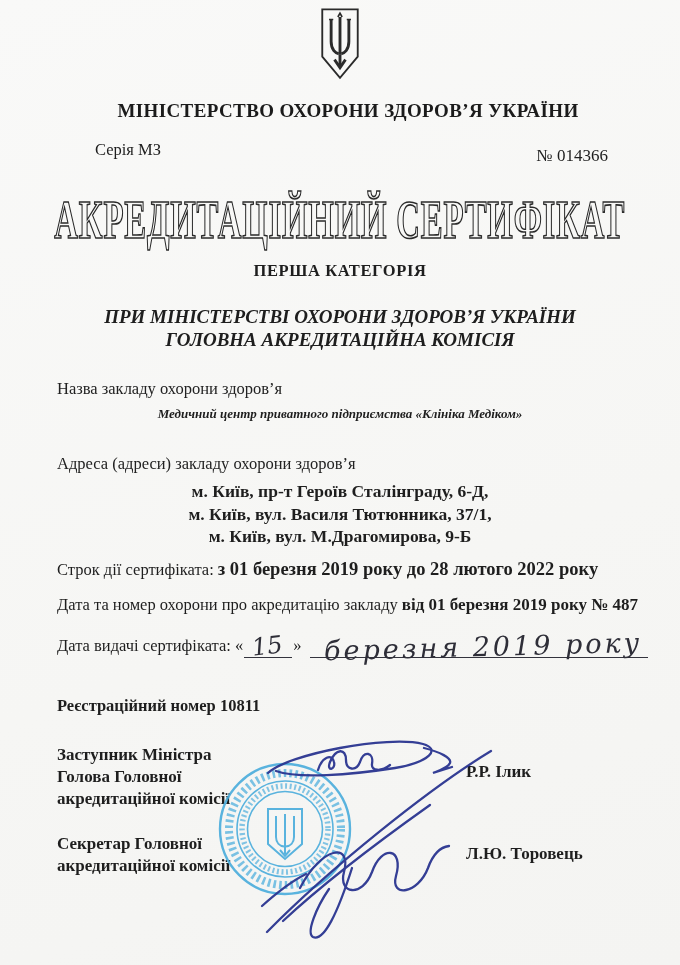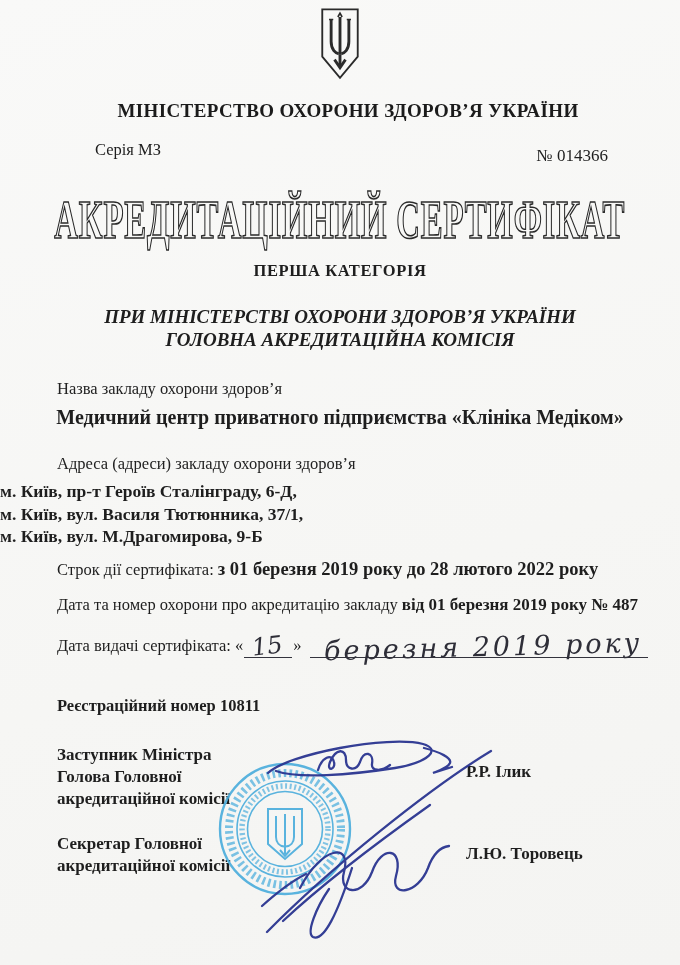--- a/index.html
+++ b/index.html
@@ -43,25 +43,25 @@
     position:absolute; top:305px; left:0; width:100%;
     text-align:center; font-weight:700; font-style:italic; font-size:19px; line-height:23px;
   }
 
   .field-label { font-size:16.5px; color:#222; }
   .lbl-name    { position:absolute; left:57px; top:379px; }
   .lbl-addr    { position:absolute; left:57px; top:454px; }
 
   .facility-name {
     position:absolute; top:406px; left:0; width:100%;
-    text-align:center; font-weight:700; font-size:20px;
+    text-align:center; font-weight:700; font-size:13px;font-style:italic;
   }
   .addresses {
     position:absolute; top:480px; left:0; width:100%;
-    text-align:left; font-weight:700; font-size:17.5px; line-height:22.5px;
+    text-align:center; font-weight:700; font-size:17.5px; line-height:22.5px;
   }
 
   .inline-line { position:absolute; left:57px; white-space:nowrap; }
   .validity { top:559px; }
   .decision { top:595px; }
   .inline-line .lab { font-size:16.5px; }
   .validity .val { font-weight:700; font-size:18.5px; }
   .decision .val { font-weight:700; font-size:17px; }
 
   .issue { position:absolute; left:57px; top:636px; display:flex; align-items:flex-end; }

